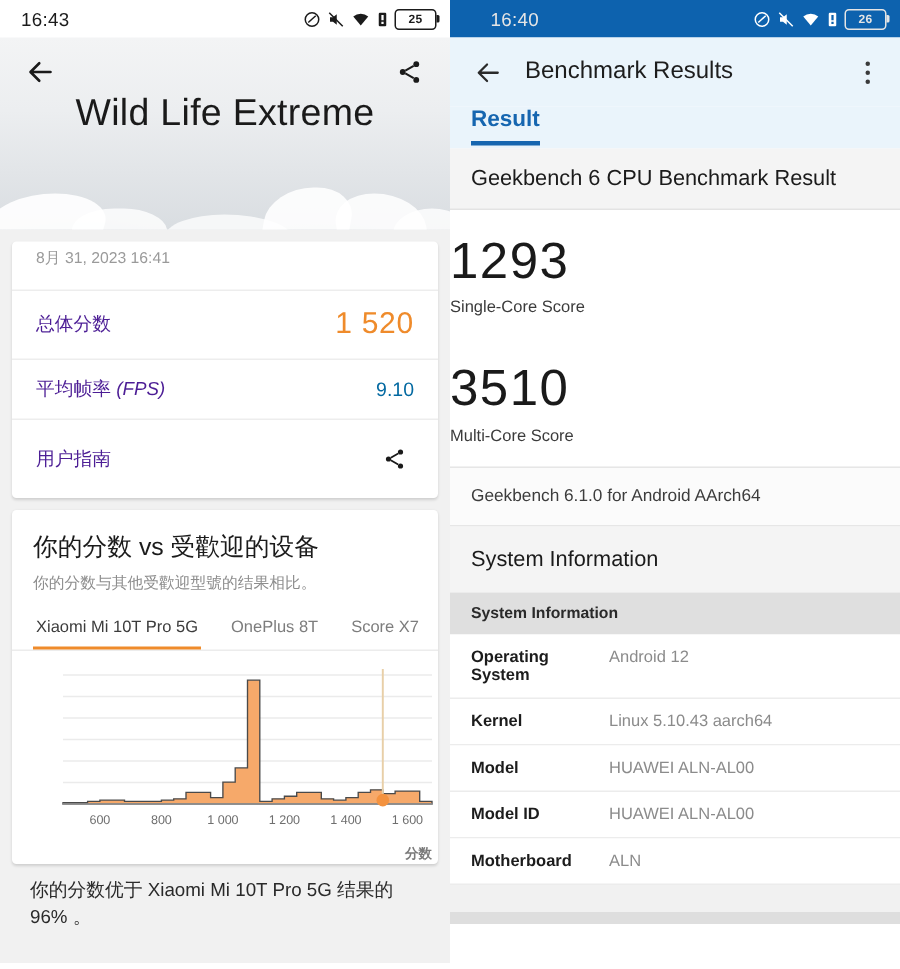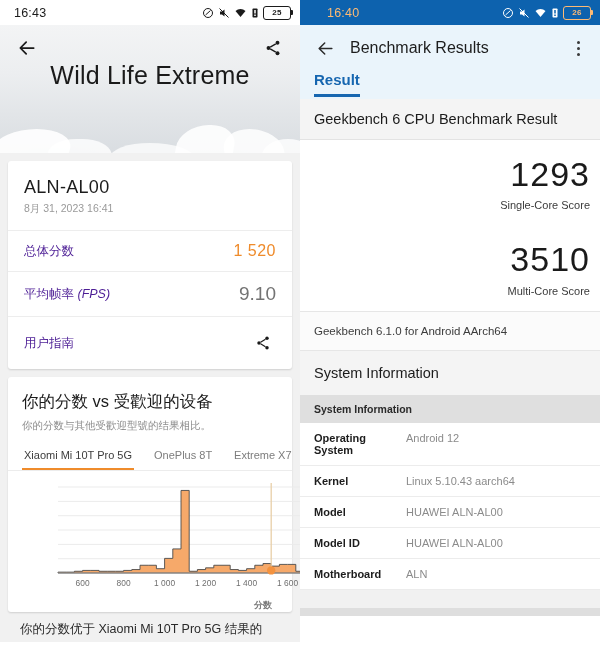--- a/index.html
+++ b/index.html
@@ -11,21 +11,21 @@
   .screens{display:flex;width:600px;height:646px;}
   .screen{width:300px;height:642px;position:relative;overflow:hidden;}
 
   
   .statusbar{
     height:25px;display:flex;align-items:center;
     justify-content:space-between;padding:0 9px 0 14px;
     font-size:12.5px;letter-spacing:.2px;box-sizing:border-box;
   }
   .sb-light{background:#ffffff;color:#1b1b1b;}
-  .sb-blue{background:#0d62ae;color:#fdba74;padding-left:27px;}
+  .sb-blue{background:#0d62ae;color:#e5e5e5;padding-left:27px;}
   .sb-icons{display:flex;align-items:center;gap:4px;}
   .sb-icons svg{display:block;}
   .battpill{
     display:inline-flex;align-items:center;justify-content:center;
     min-width:22px;height:12px;border:1.3px solid currentColor;
     border-radius:3px;font-size:8px;line-height:1;padding:0 2px;
     position:relative;font-weight:600;
   }
   .battpill:after{
     content:"";position:absolute;right:-3px;top:3px;width:2px;height:5px;
@@ -60,46 +60,46 @@
     box-shadow:0 1px 2px rgba(0,0,0,.14);
   }
   .dev-name{font-size:18px;color:#1c1c1c;padding:16px 16px 0;letter-spacing:.3px;}
   .dev-date{font-size:10.5px;color:#9a9a9a;padding:4px 16px 14px;}
   .srow{
     display:flex;align-items:center;justify-content:space-between;
     padding:11px 16px;border-top:1px solid #ededed;
   }
   .srow .k{font-size:12.5px;color:#4c1d95;}
   .srow .k em{font-style:italic;}
-  .srow .v{font-size:19px;color:#737373;}
-  .srow .v.big{font-size:16px;color:#ef8b2b;letter-spacing:.5px;}
+  .srow .v{font-size:13px;color:#0369a1;}
+  .srow .v.big{font-size:20px;color:#ef8b2b;letter-spacing:.5px;}
   .srow.guide{padding:13px 16px;}
 
   .cmp-title{font-size:16.5px;color:#1b1b1b;padding:14px 14px 0;}
   .cmp-sub{font-size:10.5px;color:#8d8d8d;padding:6px 14px 10px;}
   .tabs{display:flex;gap:18px;padding:0 14px;border-bottom:1px solid #ececec;}
   .tab{font-size:11px;color:#7d7d7d;padding:6px 2px 7px;border-bottom:2px solid transparent;cursor:pointer;white-space:nowrap;}
   .tab.active{color:#3c3c3c;border-bottom-color:#ef8b2b;}
 
-  .chartwrap{padding:8px 20px 0;}
+  .chartwrap{padding:8px 4px 0;}
   .xaxis-label{text-align:right;font-size:9px;color:#7a7a7a;margin-top:-2px;font-weight:bold;}
   .footnote{font-size:12.5px;color:#2a2a2a;line-height:1.45;padding:8px 12px 0;}
 
   
   .rhead{
     background:#eaf4fb;height:46px;display:flex;align-items:center;
     padding:0 12px;box-sizing:border-box;gap:12px;
   }
   .rhead-title{font-size:16px;color:#1d1d1d;flex:1;}
   .kebab{width:20px;display:flex;flex-direction:column;align-items:center;gap:3px;cursor:pointer;}
   .kebab i{width:3px;height:3px;background:#3a3a3a;border-radius:50%;display:block;}
   .rtabs{background:#eaf4fb;height:28px;padding:0 14px;box-sizing:border-box;display:flex;align-items:flex-start;}
   .rtab{font-size:15px;color:#1666b0;font-weight:bold;padding-bottom:6px;border-bottom:3px solid #1666b0;cursor:pointer;}
   .rtitlebar{background:#f4f4f4;padding:12px 14px;font-size:14.5px;color:#1b1b1b;border-bottom:1px solid #e3e3e3;}
-  .scorebox{background:#fff;text-align:right;padding:16px 10px 14px;}
+  .scorebox{background:#fff;text-align:left;padding:16px 0 14px;}
   .score-num{font-size:34px;color:#1a1a1a;letter-spacing:1px;line-height:1.1;}
   .score-lbl{font-size:11px;color:#3b3b3b;margin-top:6px;}
   .verline{background:#fbfbfb;padding:13px 14px;font-size:11.5px;color:#3c3c3c;border-top:1px solid #e6e6e6;border-bottom:1px solid #e6e6e6;}
   .sysheading{background:#f4f4f4;padding:14px;font-size:14.5px;color:#1b1b1b;}
   .subhead{background:#dfdfdf;padding:8px 14px;font-size:10.5px;color:#2a2a2a;font-weight:bold;}
   .trow{display:flex;padding:9px 14px;font-size:11px;border-bottom:1px solid #ececec;background:#fff;}
   .trow .tk{width:92px;color:#1c1c1c;font-weight:bold;flex:none;}
   .trow .tv{color:#8b8b8b;}
   .tailbar{background:#f1f1f1;height:18px;}
   .tailbar2{background:#dedede;height:8px;}
@@ -156,21 +156,20 @@
             <path d="M8.3 10.8l7.4-4.3M8.3 13.2l7.4 4.3" stroke="#1a1a1a" stroke-width="1.8"></path>
           </svg>
         </span>
       </div>
       <div class="hero-title">Wild Life Extreme</div>
     </div>
 
     <div class="lbody">
 
       <div class="card">
-        <div class="dev-name">ALN-AL00</div>
         <div class="dev-date">8月 31, 2023 16:41</div>
 
         <div class="srow">
           <span class="k">总体分数</span>
           <span class="v big">1 520</span>
         </div>
 
         <div class="srow">
           <span class="k"><span>平均帧率 </span><em>(FPS)</em></span>
           <span class="v">9.10</span>
@@ -189,21 +188,21 @@
         </div>
       </div>
 
       <div class="card">
         <div class="cmp-title">你的分数 vs 受歡迎的设备</div>
         <div class="cmp-sub">你的分数与其他受歡迎型號的结果相比。</div>
 
         <div class="tabs">
           <span class="tab active">Xiaomi Mi 10T Pro 5G</span>
           <span class="tab">OnePlus 8T</span>
-          <span class="tab">Extreme X7</span>
+          <span class="tab">Score X7</span>
         </div>
 
         <div class="chartwrap">
           <svg id="chart-svg" width="284" height="118" viewBox="0 0 284 118">
               <line x1="30" y1="79.724" x2="276" y2="79.724" stroke="#ebebeb" stroke-width="1"></line>
               <line x1="30" y1="65.362" x2="276" y2="65.362" stroke="#ebebeb" stroke-width="1"></line>
               <line x1="30" y1="51" x2="276" y2="51" stroke="#ebebeb" stroke-width="1"></line>
               <line x1="30" y1="36.724000000000004" x2="276" y2="36.724000000000004" stroke="#ebebeb" stroke-width="1"></line>
               <line x1="30" y1="22.36200000000001" x2="276" y2="22.36200000000001" stroke="#ebebeb" stroke-width="1"></line>
               <line x1="30" y1="8" x2="276" y2="8" stroke="#ebebeb" stroke-width="1"></line>

